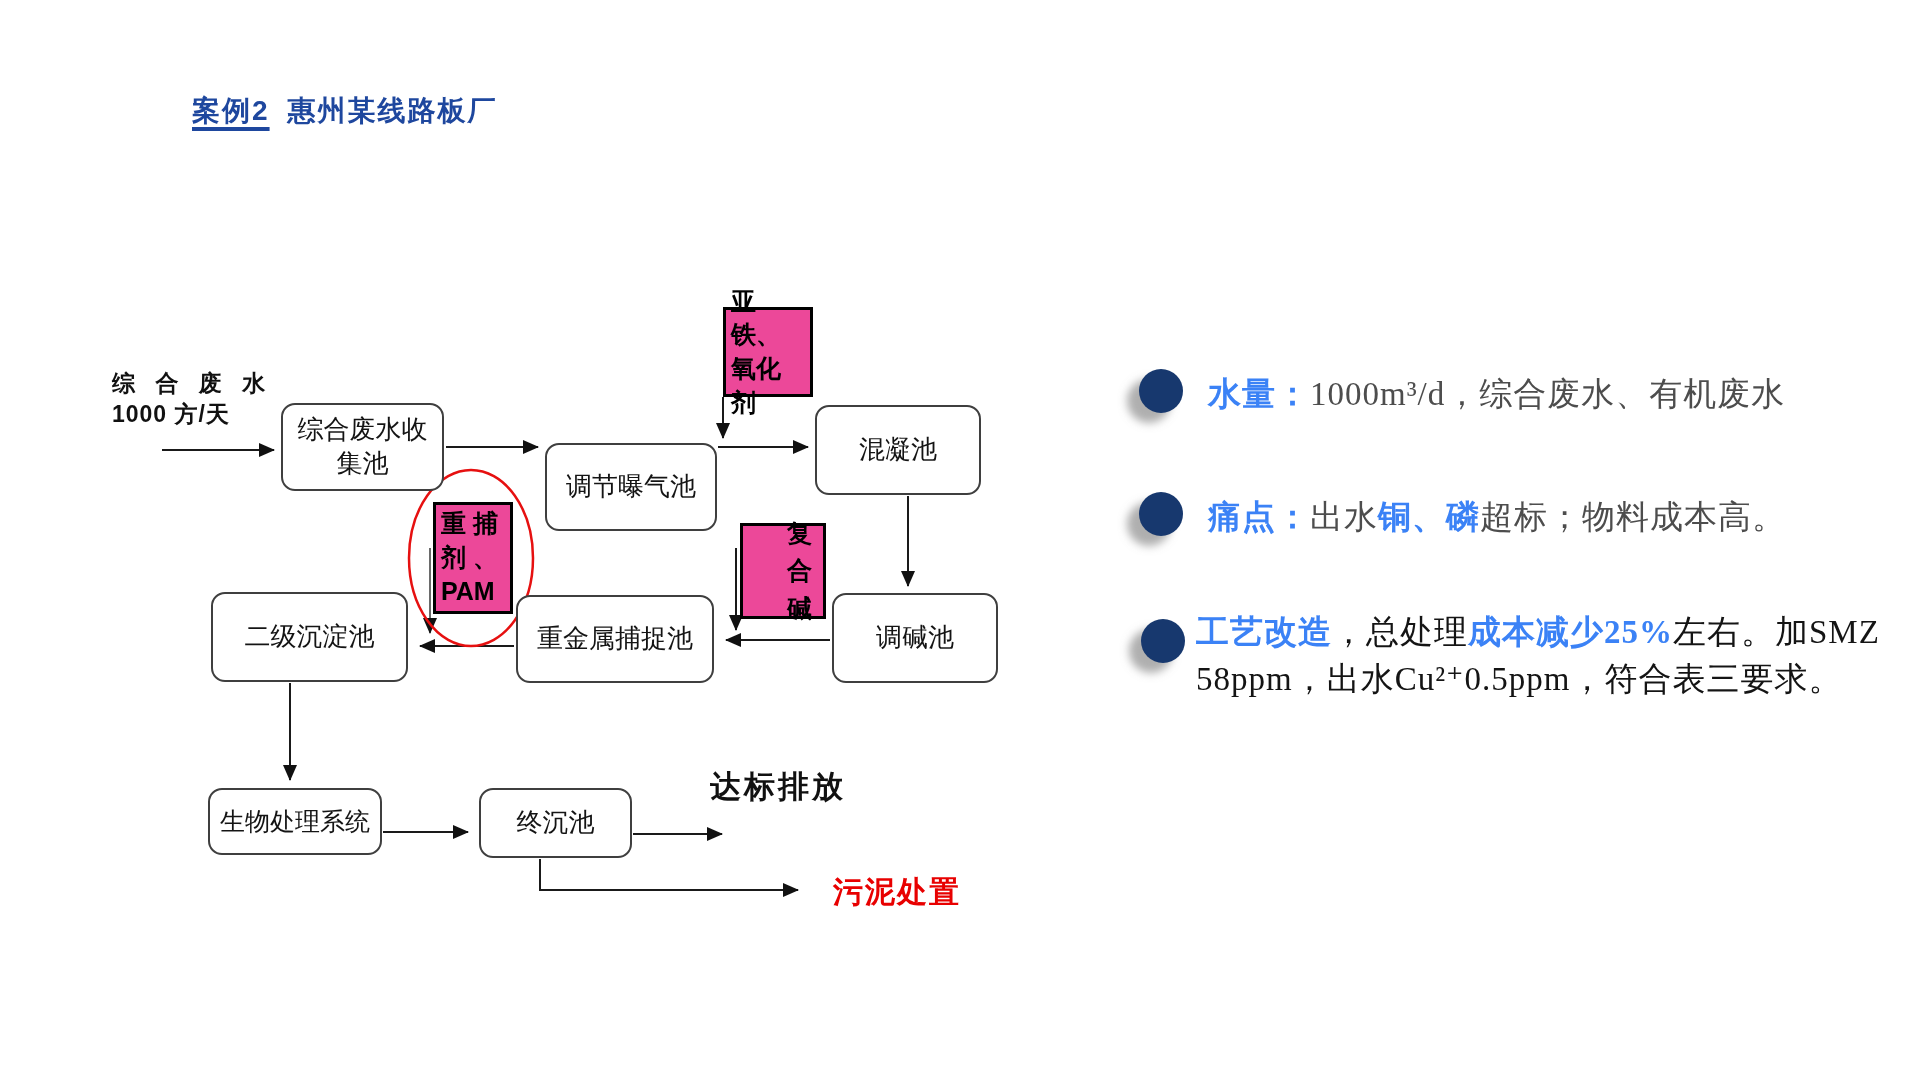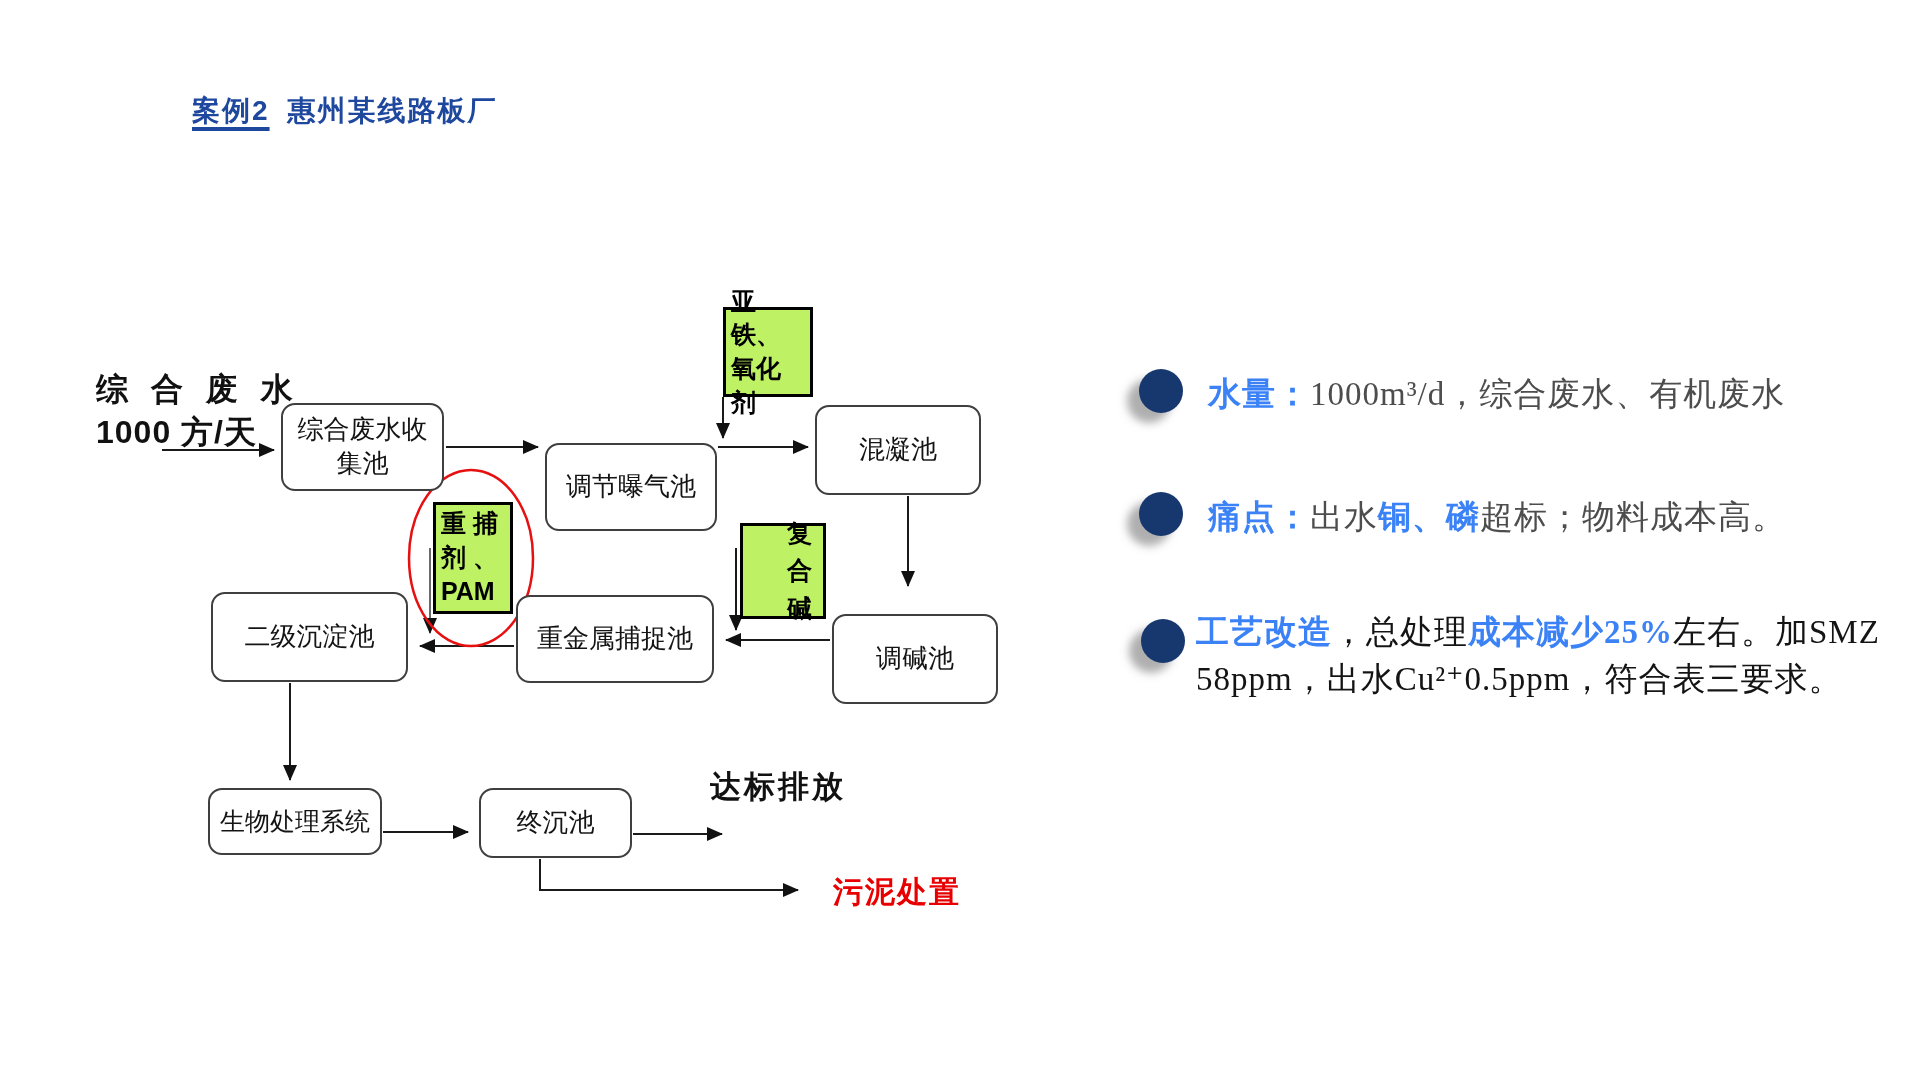--- a/index.html
+++ b/index.html
@@ -8,26 +8,26 @@
   .abs{position:absolute;}
 
   
   .title{left:192px;top:92px;font-size:28px;font-weight:bold;color:#1e479e;letter-spacing:2px;}
   .title .case{text-decoration:underline;text-decoration-thickness:4px;text-underline-offset:7px;margin-right:18px;}
 
   
   .fbox{position:absolute;display:flex;align-items:center;justify-content:center;text-align:center;
         background:#fff;border:2px solid #3f3f3f;border-radius:14px;
         font-size:26px;color:#141414;line-height:1.3;padding:4px 10px;box-sizing:border-box;}
-  .chembox{position:absolute;background:#bef264;border:3px solid #000;border-radius:0;
+  .chembox{position:absolute;background:#ec4899;border:3px solid #000;border-radius:0;
         font-weight:bold;font-size:25px;color:#000;line-height:1.5;
         display:flex;align-items:center;justify-content:flex-start;text-align:left;
         padding:2px 5px;box-sizing:border-box;}
 
-  .influent{left:96px;top:368px;color:#111;font-weight:bold;font-size:32px;line-height:1.35;}
+  .influent{left:112px;top:368px;color:#111;font-weight:bold;font-size:23px;line-height:1.35;}
   .influent .sp1{letter-spacing:7px;}
   .influent .sp2{letter-spacing:1px;margin-top:18px;}
 
   .out-discharge{left:710px;top:766px;font-size:31px;font-weight:bold;color:#111;letter-spacing:3px;}
   .out-sludge{left:833px;top:872px;font-size:30px;font-weight:bold;color:#e80000;letter-spacing:2px;}
 
   svg.connectors{position:absolute;left:0;top:0;pointer-events:none;}
 
   
   .bullet-dot{position:absolute;width:44px;height:44px;border-radius:50%;background:#17386e;
@@ -72,21 +72,21 @@
 </svg>
 
 <div class="abs influent">
   <span class="sp1">综 合 废 水</span><br>
   <span class="sp2">1000 方/天</span>
 </div>
 
 <div class="fbox" style="left:281px;top:403px;width:163px;height:88px;">综合废水收集池</div>
 <div class="fbox" style="left:545px;top:404px;width:172px;height:88px;margin-top:39px;">调节曝气池</div>
 <div class="fbox" style="left:815px;top:405px;width:166px;height:90px;">混凝池</div>
-<div class="fbox" style="left:832px;top:593px;width:166px;height:90px;margin-top:21px;">调碱池</div>
+<div class="fbox" style="left:832px;top:593px;width:166px;height:90px;">调碱池</div>
 <div class="fbox" style="left:211px;top:592px;width:197px;height:90px;">二级沉淀池</div>
 <div class="fbox" style="left:516px;top:595px;width:198px;height:88px;">重金属捕捉池</div>
 <div class="fbox" style="left:208px;top:788px;width:174px;height:67px;font-size:25px;padding:2px 6px;">生物处理系统</div>
 <div class="fbox" style="left:479px;top:788px;width:153px;height:70px;">终沉池</div>
 
 <div class="chembox" style="left:723px;top:307px;width:90px;height:90px;line-height:1.35;">亚铁、氧化剂</div>
 <div class="chembox" style="left:433px;top:502px;width:80px;height:112px;line-height:1.35;">
     <span>重 捕<br>剂 、<br>PAM</span>
   </div>
 <div class="chembox" style="left:740px;top:523px;width:86px;height:96px;justify-content:center;padding-left:44px;">复合碱</div>

